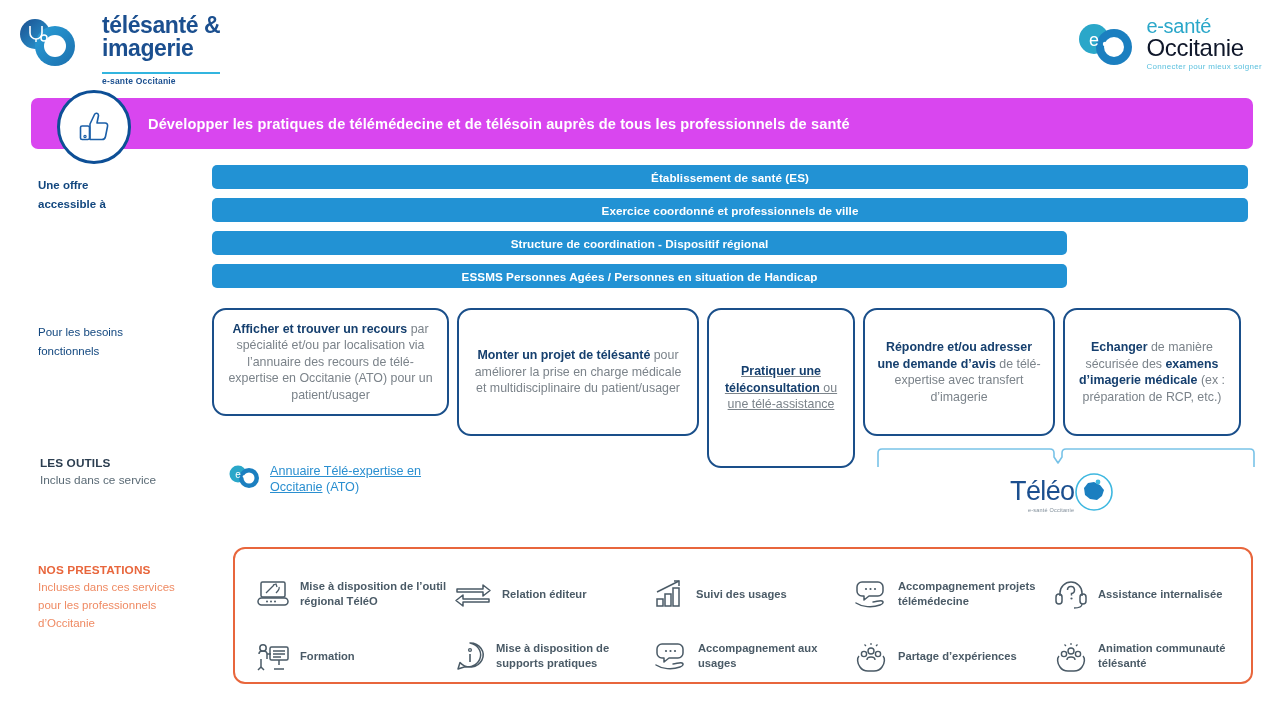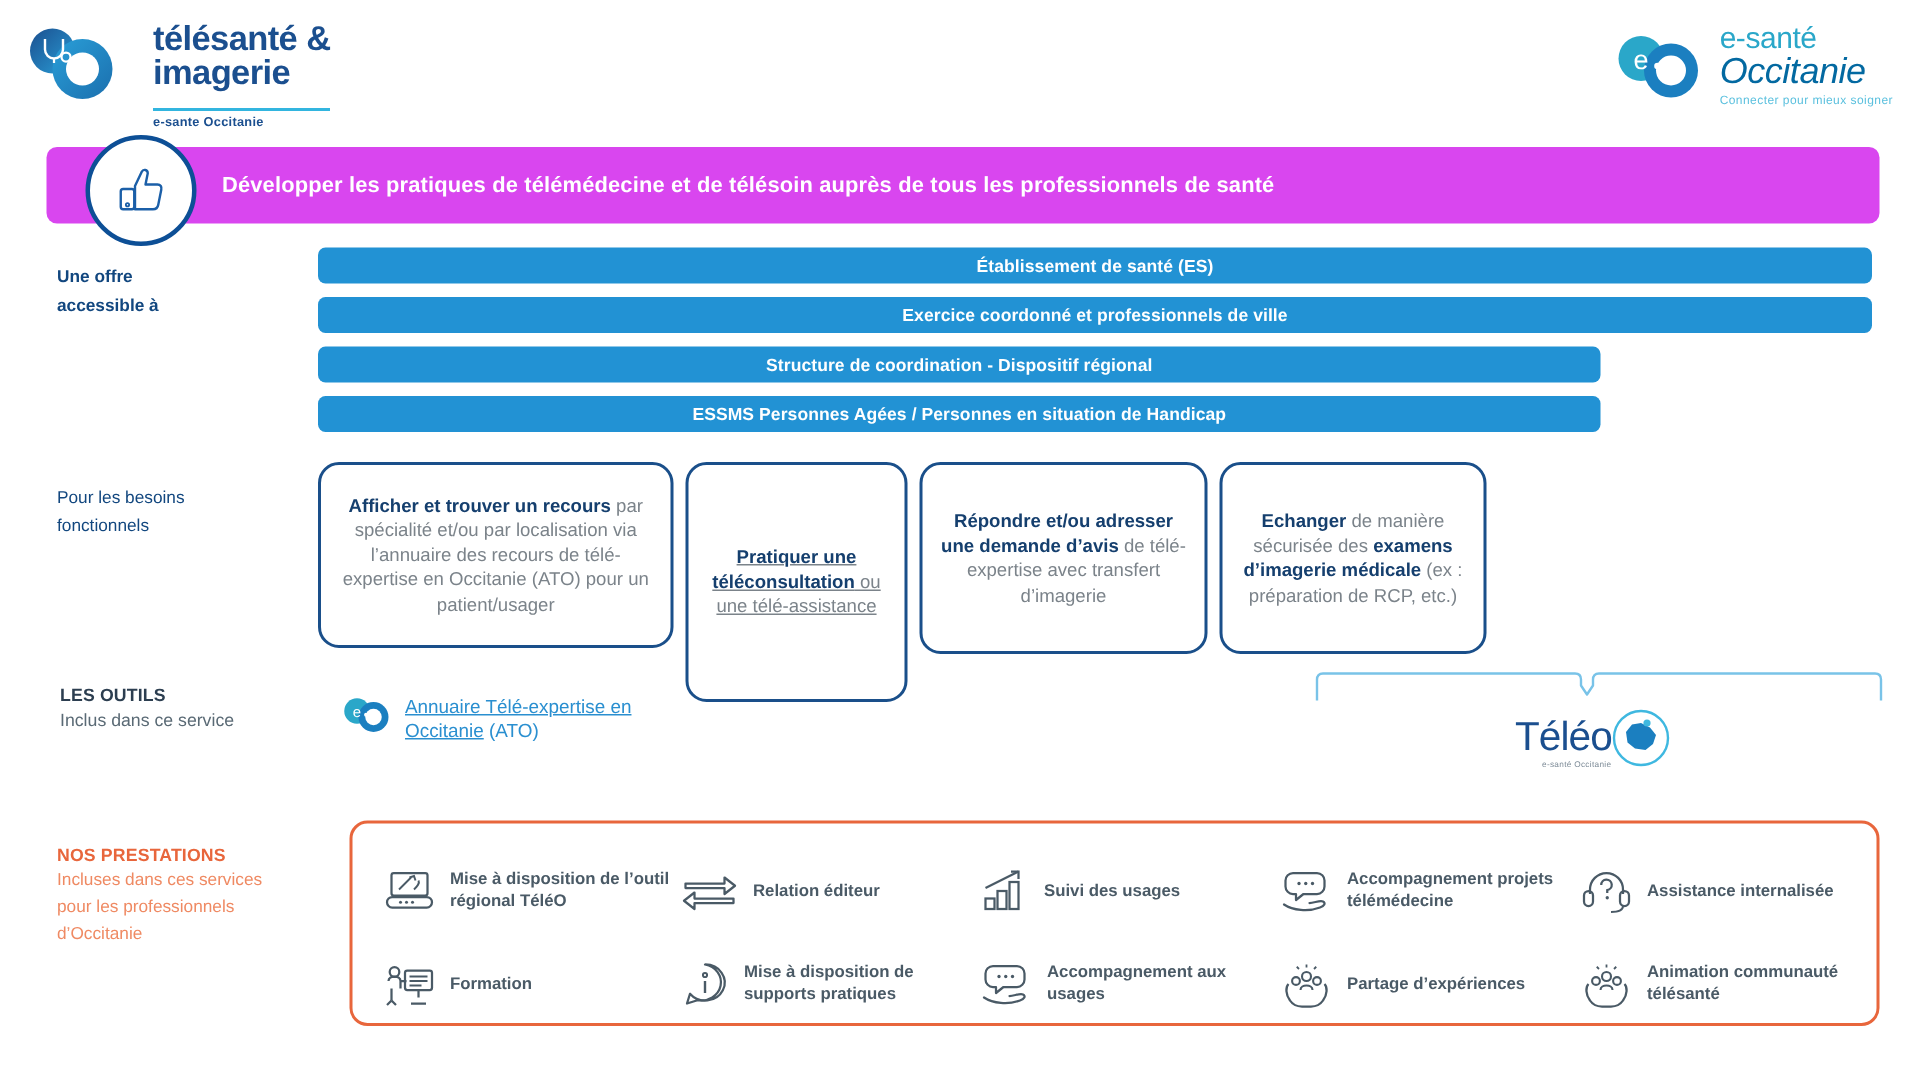--- a/index.html
+++ b/index.html
@@ -15,21 +15,21 @@
   .logo-left{position:absolute;left:18px;top:14px;display:flex;align-items:flex-start;gap:20px;}
   .logo-mark{position:relative;width:64px;height:56px;flex:none;}
   .logo-text-wrap{display:flex;flex-direction:column;line-height:1;}
   .logo-title{font-size:23px;font-weight:bold;color:#1b4f8f;letter-spacing:-0.4px;}
   .logo-title2{font-size:23px;font-weight:bold;color:#1b4f8f;letter-spacing:-0.4px;border-bottom:2px solid #32b5df;padding-bottom:12px;}
   .logo-sub{font-size:8.5px;color:#1b4f8f;font-weight:bold;margin-top:3px;letter-spacing:0.2px;}
 
   .logo-right{position:absolute;right:18px;top:16px;display:flex;align-items:center;gap:8px;}
   .esante-text{display:flex;flex-direction:column;line-height:1.0;}
   .esante-1{font-size:20px;color:#2aa7c9;letter-spacing:-0.3px;}
-  .esante-2{font-size:24px;color:#0369a1;letter-spacing:-0.3px;font-style:italic;}
+  .esante-2{font-size:24px;color:#0f172a;letter-spacing:-0.3px;}
   .esante-3{font-size:8px;color:#5bc0de;margin-top:3px;letter-spacing:0.3px;}
 
   
   .banner{
     position:absolute;left:31px;top:98px;width:1222px;height:51px;
     background:#d946ef;border-radius:7px;display:flex;align-items:center;
   }
   .banner-title{
     color:#ffffff;font-size:14.6px;font-weight:bold;margin-left:117px;letter-spacing:0.1px;
   }
@@ -52,21 +52,21 @@
   
   .label-func{position:absolute;left:38px;top:323px;font-size:11.5px;font-weight:normal;color:#12477f;line-height:1.65;width:170px;}
   .boxes{position:absolute;left:212px;top:308px;display:flex;gap:8px;}
   .fbox{
     border:2px solid #1a4f8a;border-radius:14px;
     display:flex;align-items:center;justify-content:center;
     text-align:center;padding:6px 9px;box-sizing:border-box;
     font-size:12.4px;line-height:1.33;color:#7b838a;
   }
   .fbox b{color:#153f6e;font-weight:bold;}
-  .fbox.b1{width:237px;height:124px;}
+  .fbox.b1{width:237px;height:108px;}
   .fbox.b2{width:242px;height:128px;}
   .fbox.b3{width:148px;height:160px;text-decoration:underline;}
   .fbox.b4{width:192px;height:128px;}
   .fbox.b5{width:178px;height:128px;}
 
   
   .label-outils{position:absolute;left:40px;top:456px;width:180px;}
   .label-outils .t1{font-size:11.8px;font-weight:bold;color:#2c3e50;letter-spacing:0.1px;}
   .label-outils .t2{font-size:11.8px;color:#5a6a75;margin-top:3px;}
   .ato-link{position:absolute;left:228px;top:463px;display:flex;align-items:flex-start;gap:8px;}
@@ -170,20 +170,23 @@
   </div>
 
   <div class="label-func">
     <div>Pour les besoins</div>
     <div>fonctionnels</div>
   </div>
   <div class="boxes">
     <div class="fbox b1">
       <div><b>Afficher et trouver un recours</b><span> par spécialité et/ou par localisation via l’annuaire des recours de télé-expertise en Occitanie (ATO) pour un patient/usager</span></div>
     </div>
+    <div class="fbox b2">
+      <div><b>Monter un projet de télésanté</b><span> pour améliorer la prise en charge médicale et multidisciplinaire du patient/usager</span></div>
+    </div>
     <div class="fbox b3">
       <div><b>Pratiquer une téléconsultation</b><span> ou une télé-assistance</span></div>
     </div>
     <div class="fbox b4">
       <div><b>Répondre et/ou adresser une demande d’avis</b><span> de télé-expertise avec transfert d’imagerie</span></div>
     </div>
     <div class="fbox b5">
       <div><b>Echanger</b><span> de manière sécurisée des </span><b>examens d’imagerie médicale</b><span> (ex : préparation de RCP, etc.)</span></div>
     </div>
   </div>

